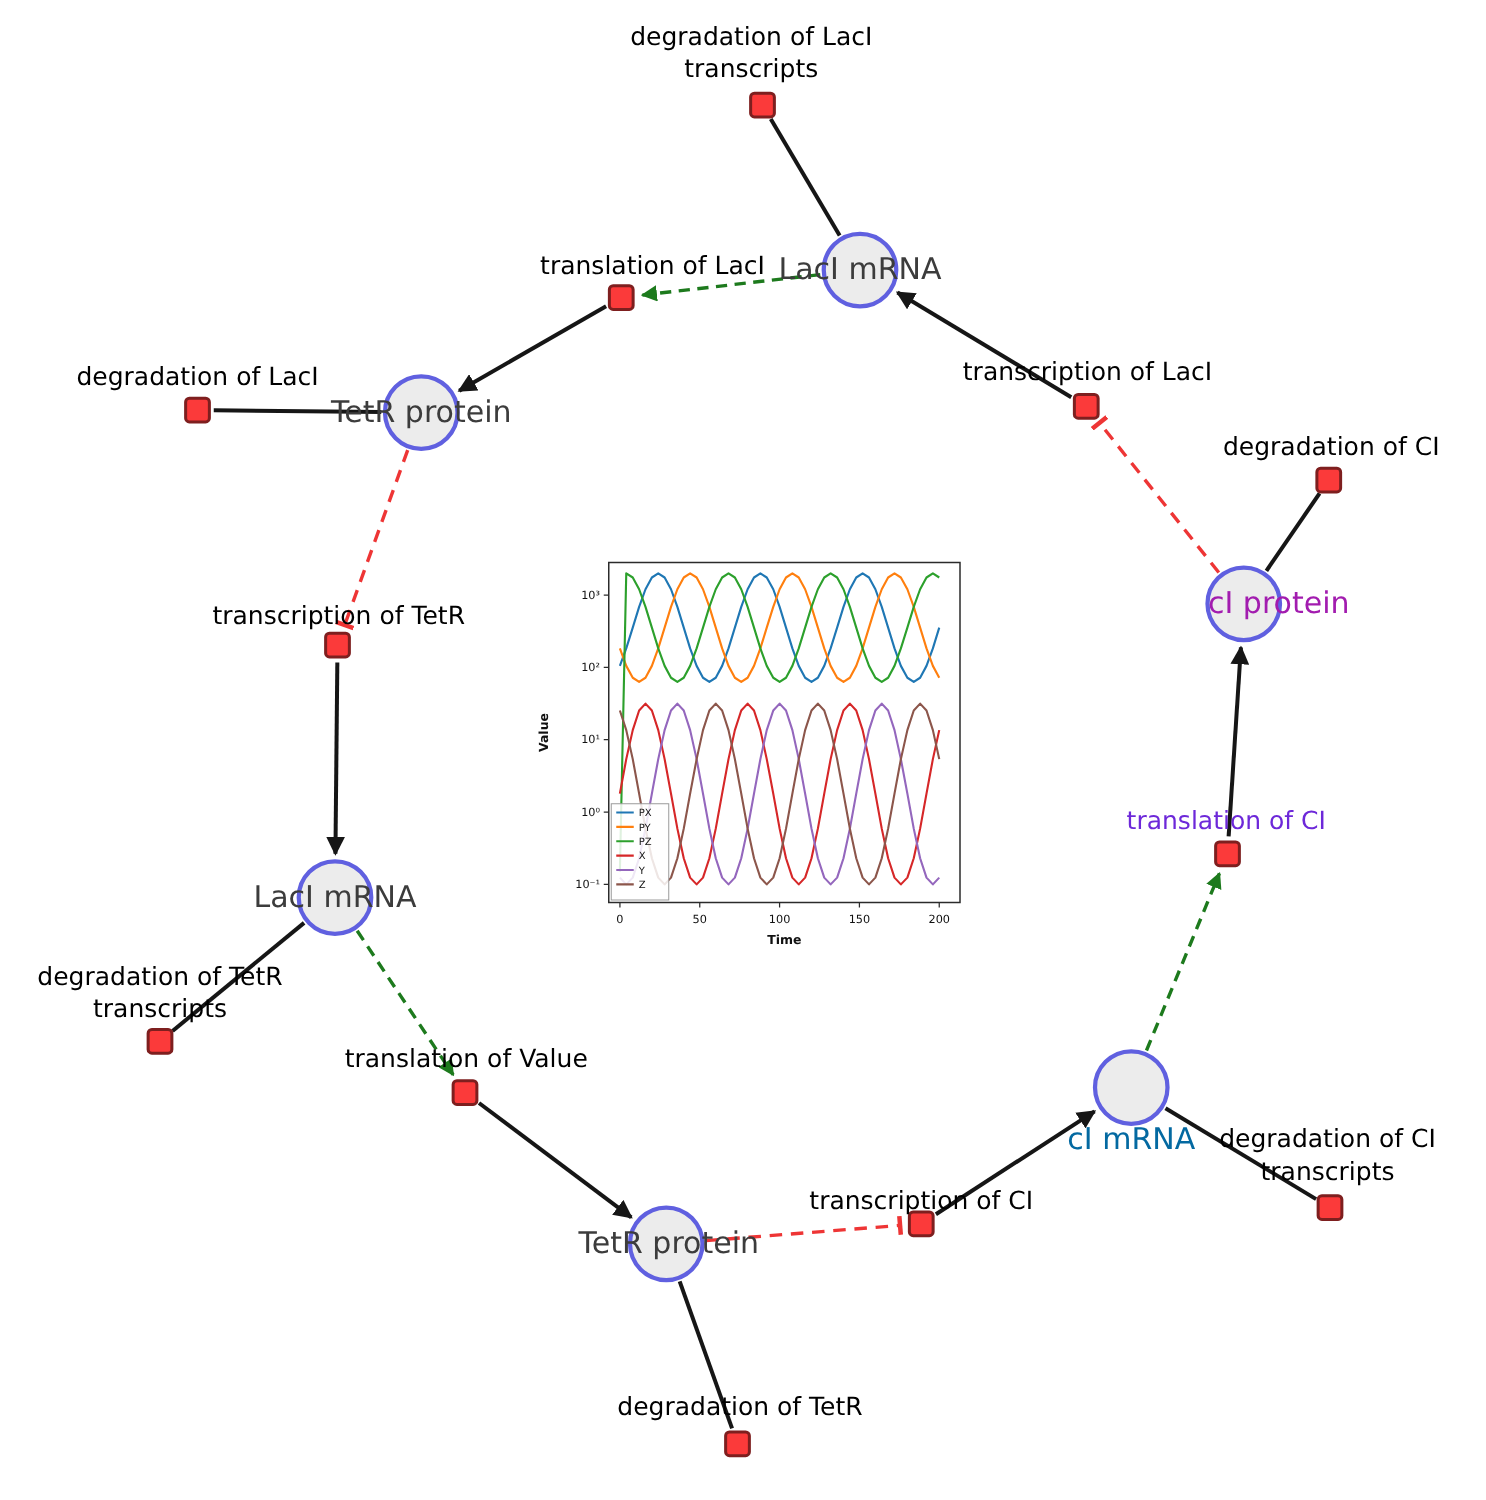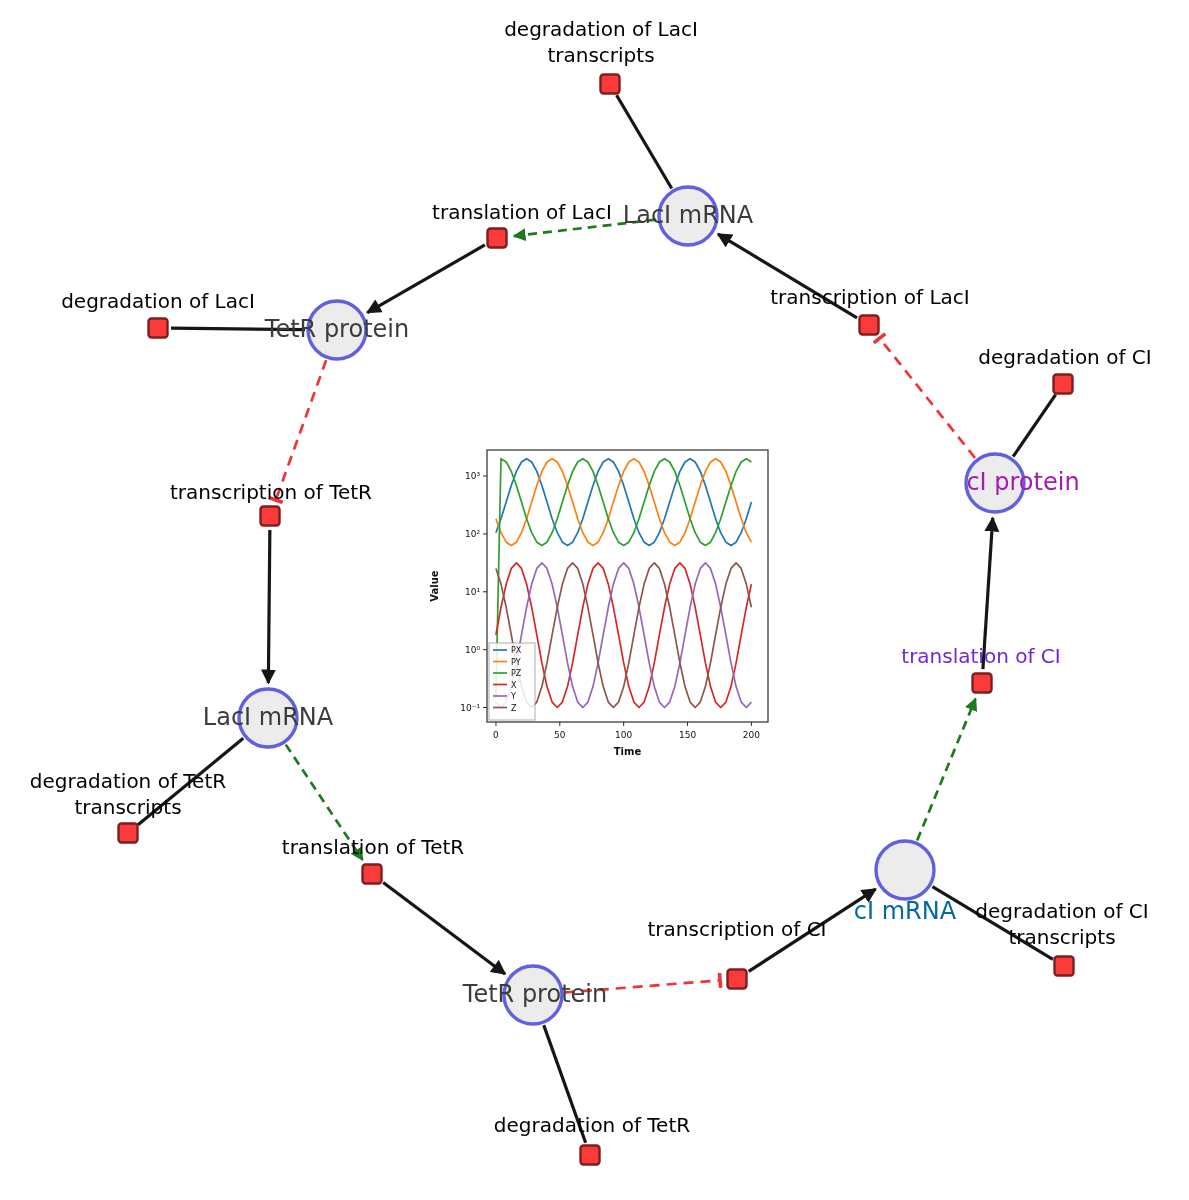--- a/index.html
+++ b/index.html
@@ -80,22 +80,22 @@
       <div class="reaction-label" style="left: 601px; top: 42px; color: rgb(0, 0, 0);">degradation of LacI
 transcripts</div>
       <div class="reaction-label" style="left: 498px; top: 212px; color: rgb(0, 0, 0); margin-left: 24px;">translation of LacI</div>
       <div class="reaction-label" style="left: 870px; top: 297px; color: rgb(0, 0, 0);">transcription of LacI</div>
       <div class="reaction-label" style="left: 158px; top: 301px; color: rgb(0, 0, 0);">degradation of LacI</div>
       <div class="reaction-label" style="left: 1065px; top: 357px; color: rgb(0, 0, 0);">degradation of CI</div>
       <div class="reaction-label" style="left: 271px; top: 492px; color: rgb(0, 0, 0);">transcription of TetR</div>
       <div class="reaction-label" style="left: 981px; top: 656px; color: #6d28d9;">translation of CI</div>
       <div class="reaction-label" style="left: 128px; top: 794px; color: rgb(0, 0, 0);">degradation of TetR
 transcripts</div>
-      <div class="reaction-label" style="left: 373px; top: 847px; color: rgb(0, 0, 0);">translation of TetR</div>
-      <div class="reaction-label" style="left: 737px; top: 929px; color: rgb(0, 0, 0);">transcription of CI</div>
+      <div class="reaction-label" style="left: 373px; top: 847px; color: rgb(0, 0, 0);">translation of Value</div>
+      <div class="reaction-label" style="left: 737px; top: 960px; color: rgb(0, 0, 0);">transcription of CI</div>
       <div class="reaction-label" style="left: 1062px; top: 924px; color: rgb(0, 0, 0);">degradation of CI
 transcripts</div>
       <div class="reaction-label" style="left: 592px; top: 1125px; color: rgb(0, 0, 0);">degradation of TetR</div>
     </div>
   <div id="chart"><svg width="355" height="330">
         <rect x="62" y="13" width="281" height="272" fill="#ffffff"></rect>
         <defs>
           <clipPath id="plot-clip">
             <rect x="62" y="13" width="281" height="272"></rect>
           </clipPath>

